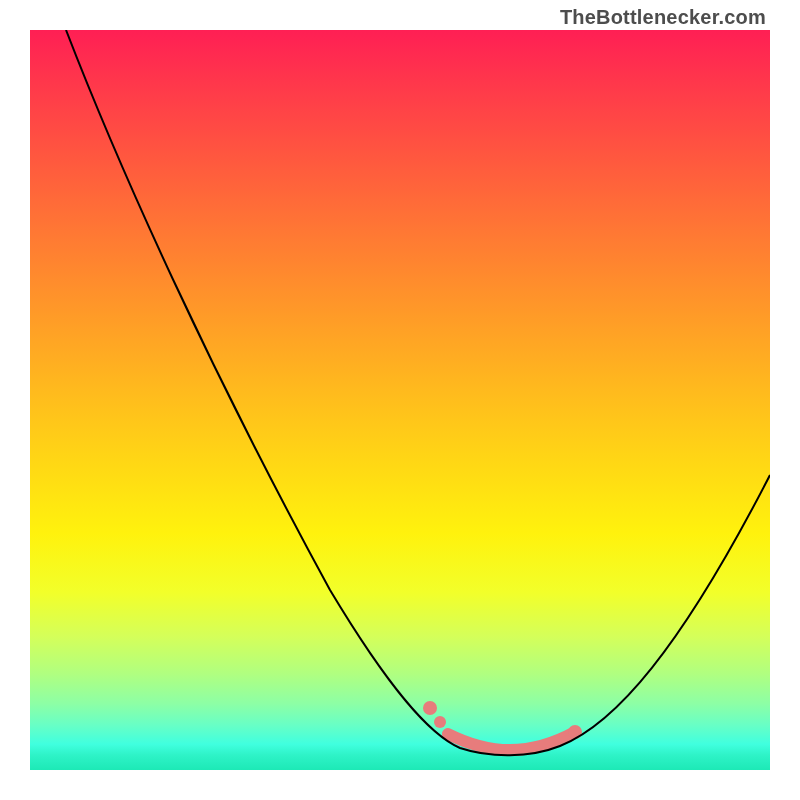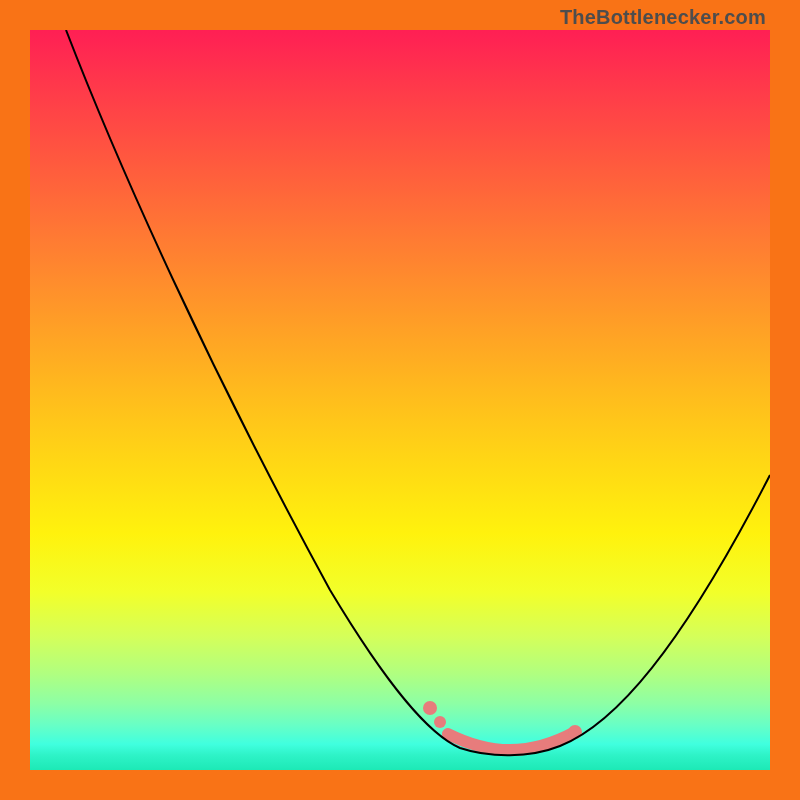--- a/index.html
+++ b/index.html
@@ -1,21 +1,21 @@
 <!DOCTYPE html>
 <html><head>
 <meta charset="utf-8">
 <style>
   * { margin: 0; padding: 0; box-sizing: border-box; }
   html, body { width: 800px; height: 800px; overflow: hidden; background: #000; }
   .frame {
     position: relative;
     width: 800px;
     height: 800px;
-    background: #f97316;
+    background: #ffffff;
     padding-left: 41px;
   }
   .plot-area {
     position: absolute;
     left: 30px;
     top: 30px;
     width: 740px;
     height: 740px;
     background: linear-gradient(to bottom,
       #ff1f54 0%,

